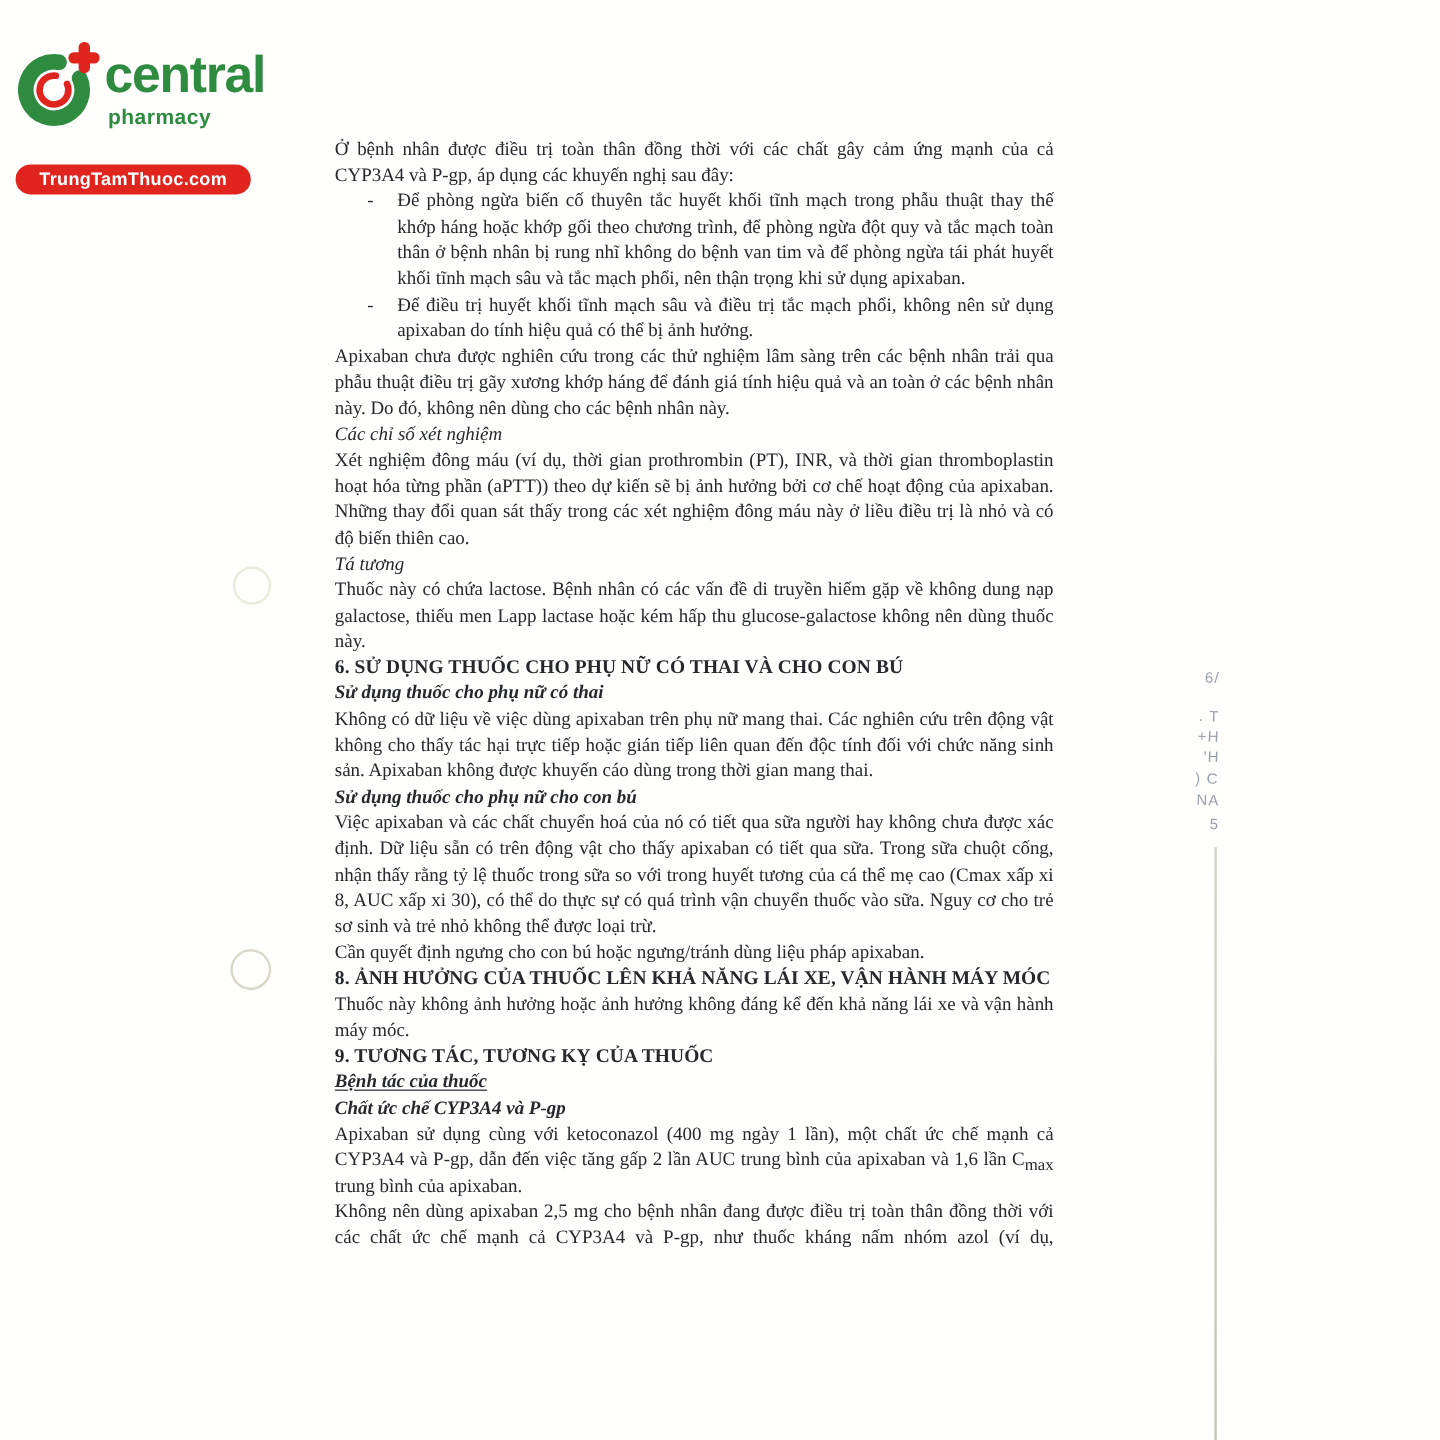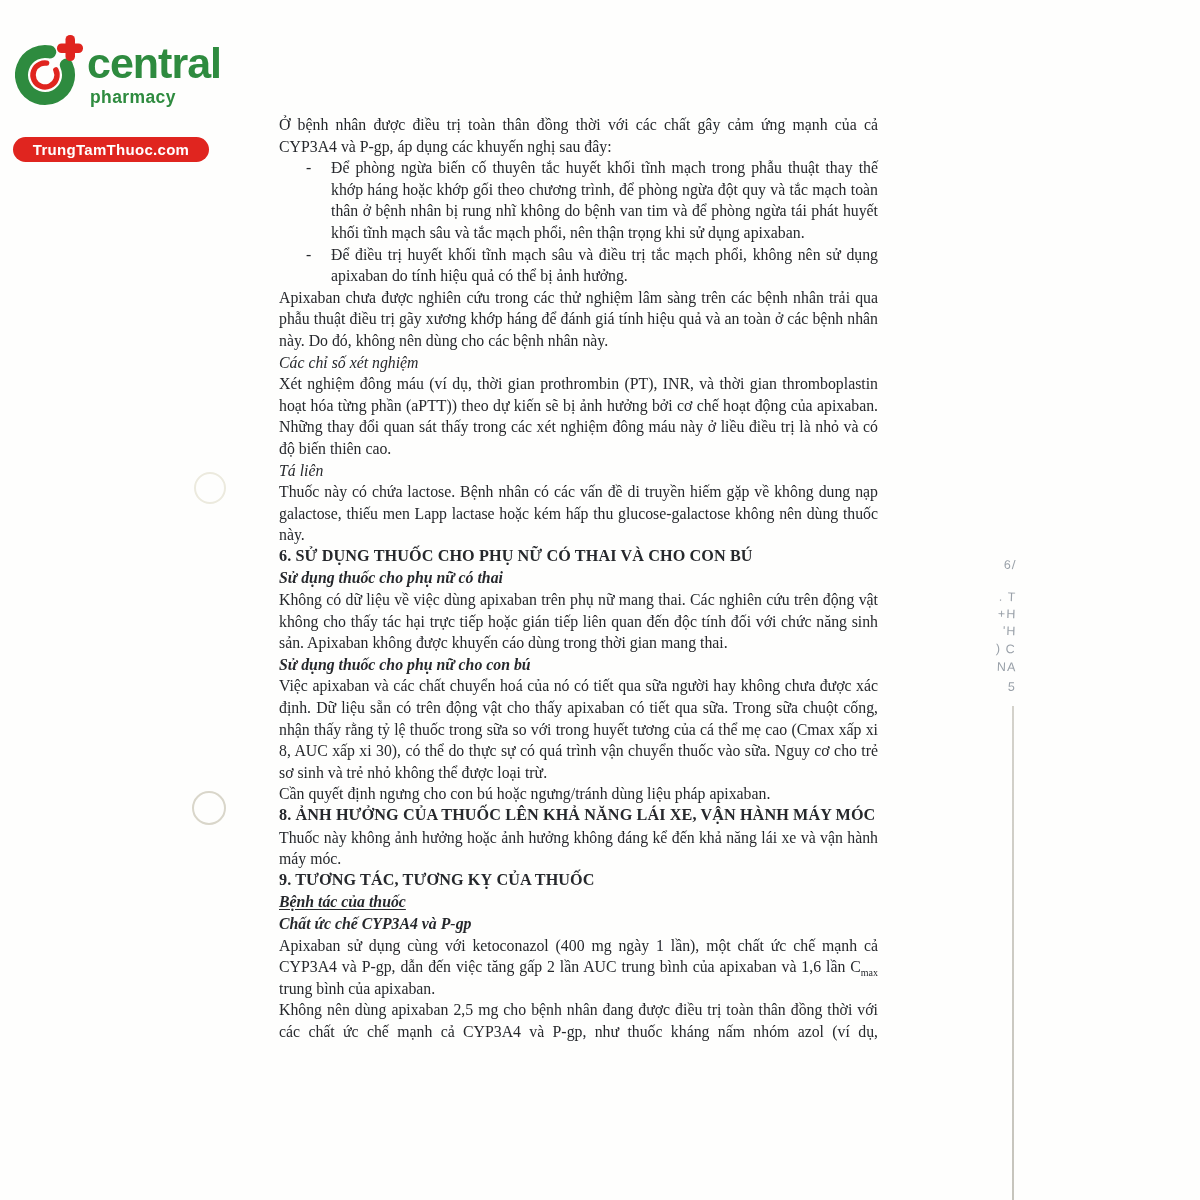--- a/index.html
+++ b/index.html
@@ -35,21 +35,21 @@
   }
   .blk{margin:0;}
   .p{text-align:justify;}
   .justify-last{text-align-last:justify;}
   .bullet{position:relative;padding-left:52px;}
   .bullet .marker{position:absolute;left:27px;top:0;}
   .h-i{font-style:italic;}
   .h-b{font-weight:700;font-size:16.2px;letter-spacing:0.1px;}
   .h-bi{font-weight:700;font-style:italic;}
   .h-biu{font-weight:700;font-style:italic;text-decoration:underline;text-underline-offset:2px;}
-  sub{font-size:10px;line-height:0;}
+  sub{font-size:14px;line-height:0;}
 
   
   .punch-hole{position:absolute;border-radius:50%;background:transparent;}
   .punch-hole.one{left:194px;top:472px;width:28px;height:28px;border:2px solid #eceade;}
   .punch-hole.two{left:192px;top:791px;width:30px;height:30px;border:2px solid #d9d6ca;}
   .edge-fragments{
     position:absolute;left:984px;top:0;width:32px;text-align:right;
     font-family:"Liberation Sans","DejaVu Sans",sans-serif;
     font-size:12.5px;color:#9aa1a9;letter-spacing:1px;
   }
@@ -91,21 +91,21 @@
         <span class="marker">-</span>
         <div>Để phòng ngừa biến cố thuyên tắc huyết khối tĩnh mạch trong phẫu thuật thay thế khớp háng hoặc khớp gối theo chương trình, để phòng ngừa đột quy và tắc mạch toàn thân ở bệnh nhân bị rung nhĩ không do bệnh van tim và để phòng ngừa tái phát huyết khối tĩnh mạch sâu và tắc mạch phổi, nên thận trọng khi sử dụng apixaban.</div>
       </div>
       <div class="blk bullet">
         <span class="marker">-</span>
         <div>Để điều trị huyết khối tĩnh mạch sâu và điều trị tắc mạch phổi, không nên sử dụng apixaban do tính hiệu quả có thể bị ảnh hưởng.</div>
       </div>
       <div class="blk p">Apixaban chưa được nghiên cứu trong các thử nghiệm lâm sàng trên các bệnh nhân trải qua phẫu thuật điều trị gãy xương khớp háng để đánh giá tính hiệu quả và an toàn ở các bệnh nhân này. Do đó, không nên dùng cho các bệnh nhân này.</div>
       <div class="blk h-i">Các chỉ số xét nghiệm</div>
       <div class="blk p">Xét nghiệm đông máu (ví dụ, thời gian prothrombin (PT), INR, và thời gian thromboplastin hoạt hóa từng phần (aPTT)) theo dự kiến sẽ bị ảnh hưởng bởi cơ chế hoạt động của apixaban. Những thay đổi quan sát thấy trong các xét nghiệm đông máu này ở liều điều trị là nhỏ và có độ biến thiên cao.</div>
-      <div class="blk h-i">Tá liên</div>
+      <div class="blk h-i">Tá tương</div>
       <div class="blk p">Thuốc này có chứa lactose. Bệnh nhân có các vấn đề di truyền hiếm gặp về không dung nạp galactose, thiếu men Lapp lactase hoặc kém hấp thu glucose-galactose không nên dùng thuốc này.</div>
       <div class="blk h-b">6. SỬ DỤNG THUỐC CHO PHỤ NỮ CÓ THAI VÀ CHO CON BÚ</div>
       <div class="blk h-bi">Sử dụng thuốc cho phụ nữ có thai</div>
       <div class="blk p">Không có dữ liệu về việc dùng apixaban trên phụ nữ mang thai. Các nghiên cứu trên động vật không cho thấy tác hại trực tiếp hoặc gián tiếp liên quan đến độc tính đối với chức năng sinh sản. Apixaban không được khuyến cáo dùng trong thời gian mang thai.</div>
       <div class="blk h-bi">Sử dụng thuốc cho phụ nữ cho con bú</div>
       <div class="blk p">Việc apixaban và các chất chuyển hoá của nó có tiết qua sữa người hay không chưa được xác định. Dữ liệu sẵn có trên động vật cho thấy apixaban có tiết qua sữa. Trong sữa chuột cống, nhận thấy rằng tỷ lệ thuốc trong sữa so với trong huyết tương của cá thể mẹ cao (Cmax xấp xi 8, AUC xấp xi 30), có thể do thực sự có quá trình vận chuyển thuốc vào sữa. Nguy cơ cho trẻ sơ sinh và trẻ nhỏ không thể được loại trừ.</div>
       <div class="blk p">Cần quyết định ngưng cho con bú hoặc ngưng/tránh dùng liệu pháp apixaban.</div>
       <div class="blk h-b">8. ẢNH HƯỞNG CỦA THUỐC LÊN KHẢ NĂNG LÁI XE, VẬN HÀNH MÁY MÓC</div>
       <div class="blk p">Thuốc này không ảnh hưởng hoặc ảnh hưởng không đáng kể đến khả năng lái xe và vận hành máy móc.</div>
       <div class="blk h-b">9. TƯƠNG TÁC, TƯƠNG KỴ CỦA THUỐC</div>

